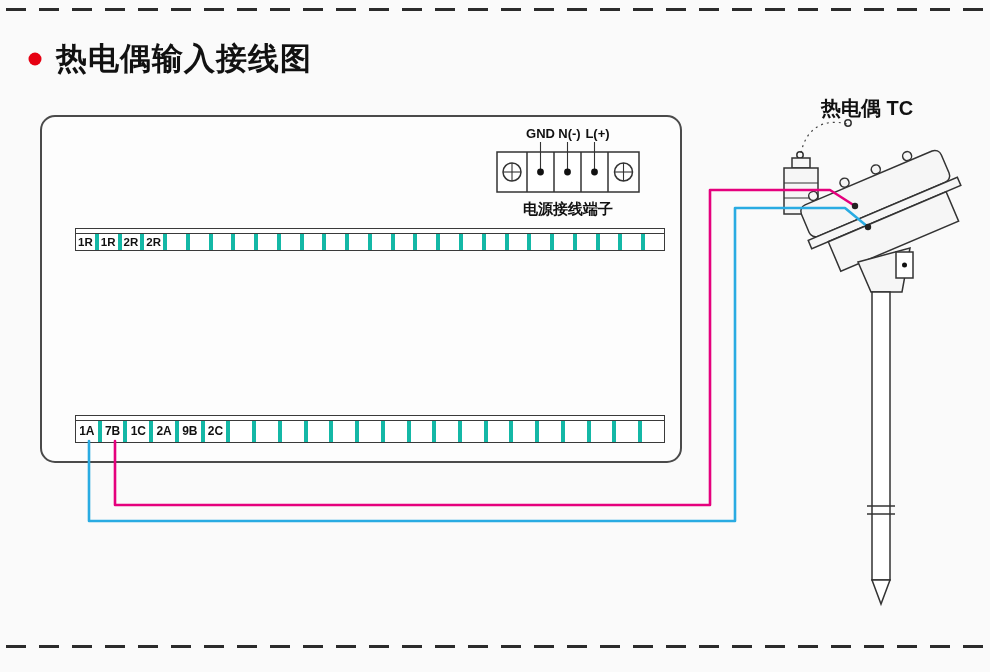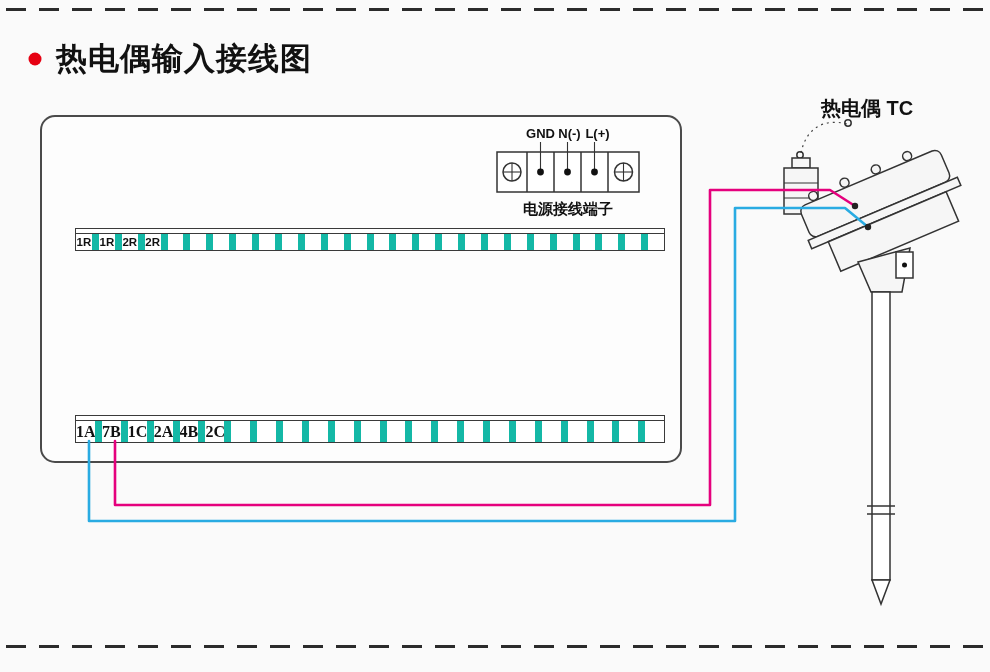--- a/index.html
+++ b/index.html
@@ -32,26 +32,26 @@
 
   
   .strip{position:absolute;border:1.5px solid #3a3a3a;background:#fff;box-sizing:border-box;}
   .strip-top{left:75px;top:228px;width:590px;height:23px;}
   .strip-bottom{left:75px;top:415px;width:590px;height:28px;}
   .strip-cells{
     position:absolute;left:0;right:0;bottom:0;top:4px;
     border-top:1.5px solid #3a3a3a;display:flex;
   }
   .strip-cells .cell{
-    flex:1;border-right:7px solid #14b8a6;text-align:center;overflow:hidden;
+    flex:1;border-right:4px solid #14b8a6;text-align:center;overflow:hidden;
     font-weight:700;color:#111;
   }
   .strip-cells .cell:last-child{border-right:none;}
   .strip-top .cell{font-size:11.5px;line-height:16px;}
-  .strip-bottom .cell{font-size:16px;line-height:21px;font-family:Liberation Serif, serif;}
+  .strip-bottom .cell{font-size:12px;line-height:21px;}
 
   
   svg.overlay{position:absolute;inset:0;pointer-events:none;}
   .ol{fill:none;stroke:#333;stroke-width:1.5;}
   .fl{fill:#fff;stroke:#333;stroke-width:1.5;}
   .fl2{fill:#f6f6f6;stroke:#333;stroke-width:1.5;}
   .thin{fill:none;stroke:#333;stroke-width:1.1;}
   .dot{fill:#111;stroke:none;}
   .wdot{fill:#222;stroke:none;}
   .wire{fill:none;stroke-width:2.6;stroke-linejoin:round;stroke-linecap:round;}
@@ -108,21 +108,21 @@
         <div class="cell"></div>
       </div>
   </div>
 
   <div class="strip strip-bottom">
     <div class="strip-cells">
         <div class="cell">1A</div>
         <div class="cell">7B</div>
         <div class="cell">1C</div>
         <div class="cell">2A</div>
-        <div class="cell">4B</div>
+        <div class="cell">9B</div>
         <div class="cell">2C</div>
         <div class="cell"></div>
         <div class="cell"></div>
         <div class="cell"></div>
         <div class="cell"></div>
         <div class="cell"></div>
         <div class="cell"></div>
         <div class="cell"></div>
         <div class="cell"></div>
         <div class="cell"></div>

